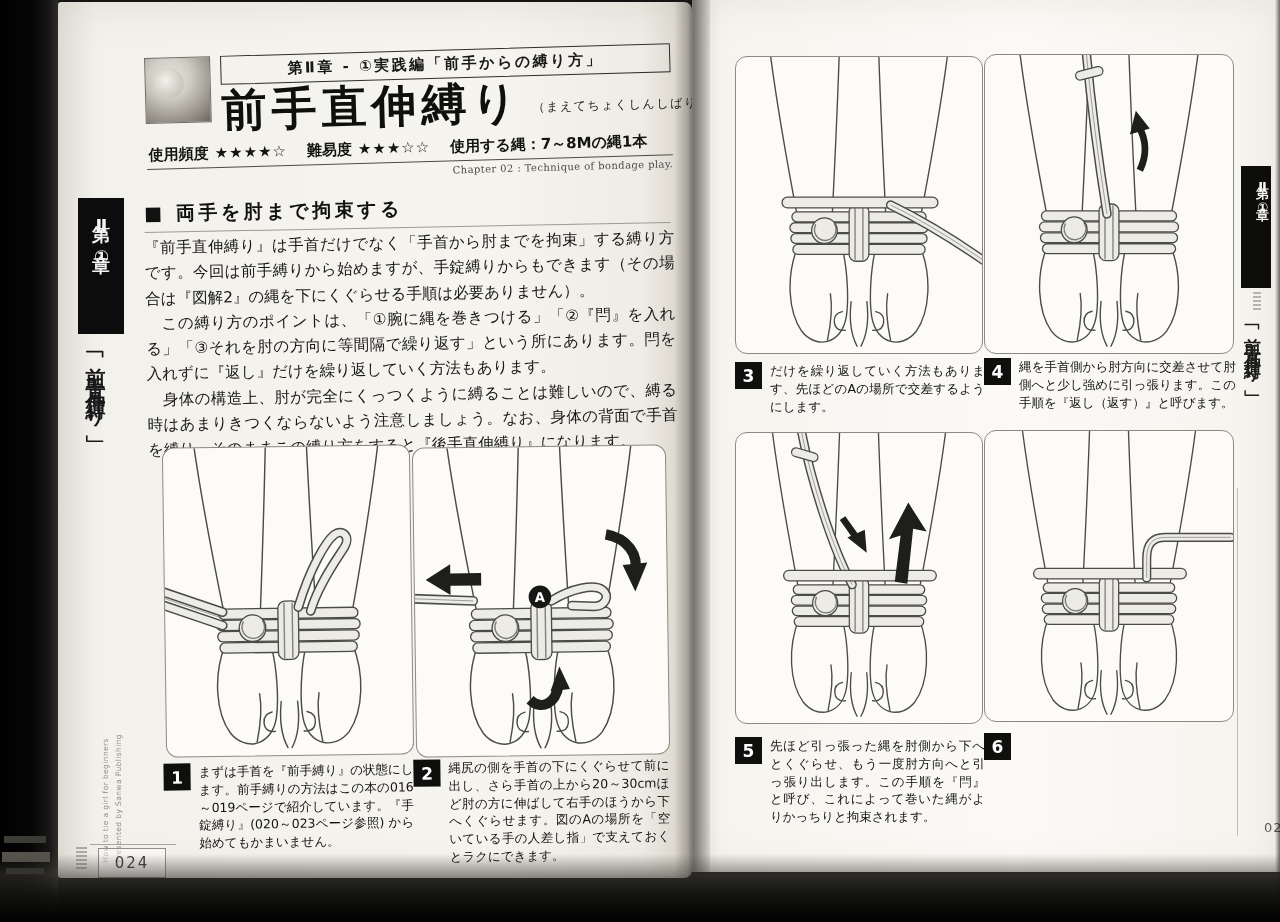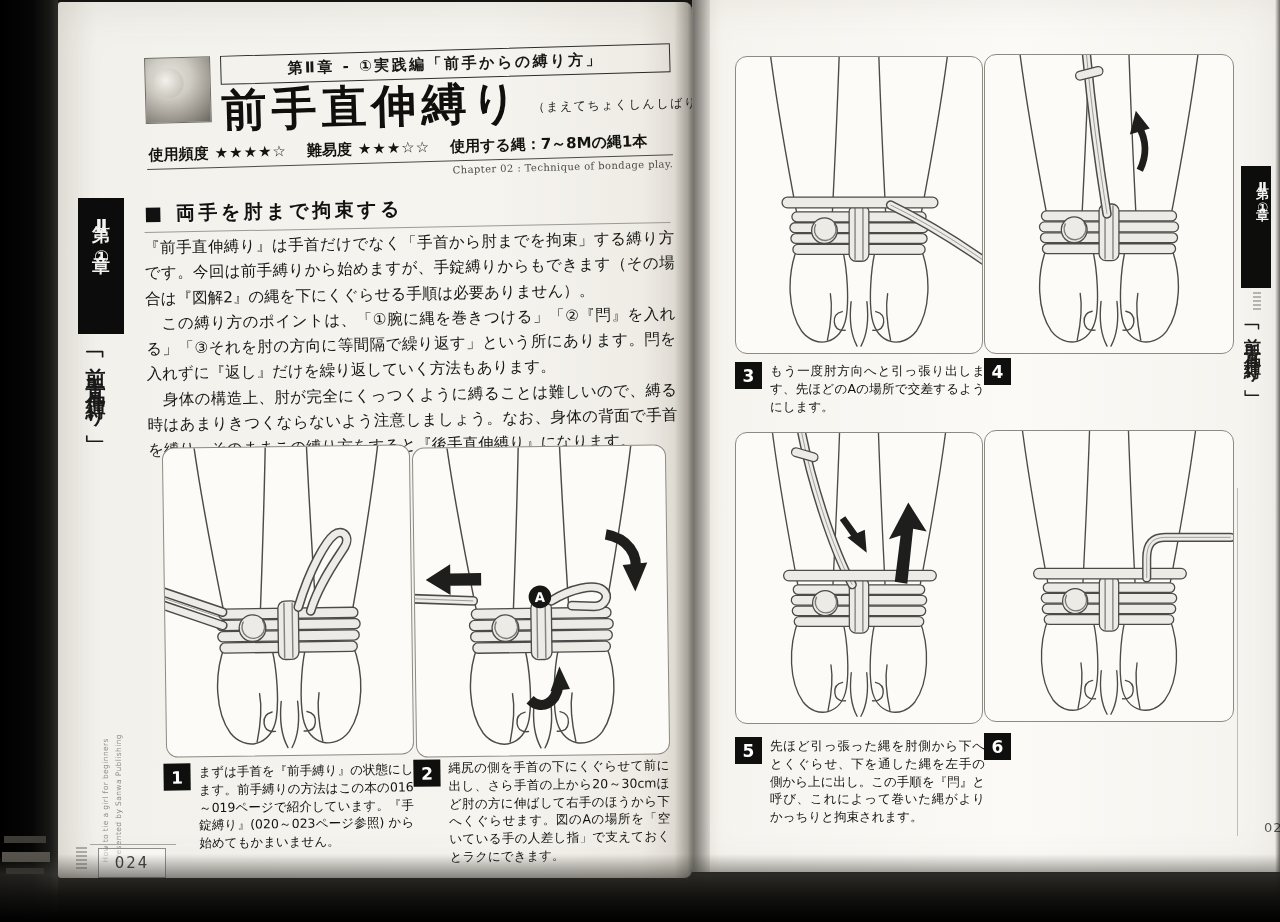--- a/index.html
+++ b/index.html
@@ -275,28 +275,29 @@
         <use href="#figArms"></use>
         <rect class="band" x="42" y="142" width="158" height="11" rx="5.5"></rect>
         <path class="rp-o" d="M246,110 L178,110 C164,110 159,118 159,132 L159,152"></path>
         <path class="rp-i" d="M246,110 L178,110 C164,110 159,118 159,132 L159,152"></path>
         <path class="rp-c" d="M246,110 L178,110 C164,110 159,118 159,132 L159,152"></path>
       </svg>
     </div>
 
     <div class="cap" id="cap3">
       <div class="cap-num">3</div>
-      <div class="cap-text">もう一度肘方向へと引っ張り出します、先ほどのAの場所で交差するようにします。</div>
+      <div class="cap-text">だけを繰り返していく方法もあります、先ほどのAの場所で交差するようにします。</div>
     </div>
     <div class="cap" id="cap4">
       <div class="cap-num">4</div>
+      <div class="cap-text">縄を手首側から肘方向に交差させて肘側へと少し強めに引っ張ります。この手順を『返し（返す）』と呼びます。</div>
     </div>
     <div class="cap" id="cap5">
       <div class="cap-num">5</div>
-      <div class="cap-text">先ほど引っ張った縄を肘側から下へとくぐらせ、下を通した縄を左手の側から上に出し。この手順を『閂』と呼び、これによって巻いた縄がよりかっちりと拘束されます。</div>
+      <div class="cap-text">先ほど引っ張った縄を肘側から下へとくぐらせ、もう一度肘方向へと引っ張り出します。この手順を『閂』と呼び、これによって巻いた縄がよりかっちりと拘束されます。</div>
     </div>
     <div class="cap" id="cap6">
       <div class="cap-num">6</div>
     </div>
 
     <div class="tab-right">
       <span class="txt">第Ⅱ章①</span>
     </div>
     <div class="tab-right-mini"></div>
     <div class="side-title-right">「前手直伸縛り」</div>

